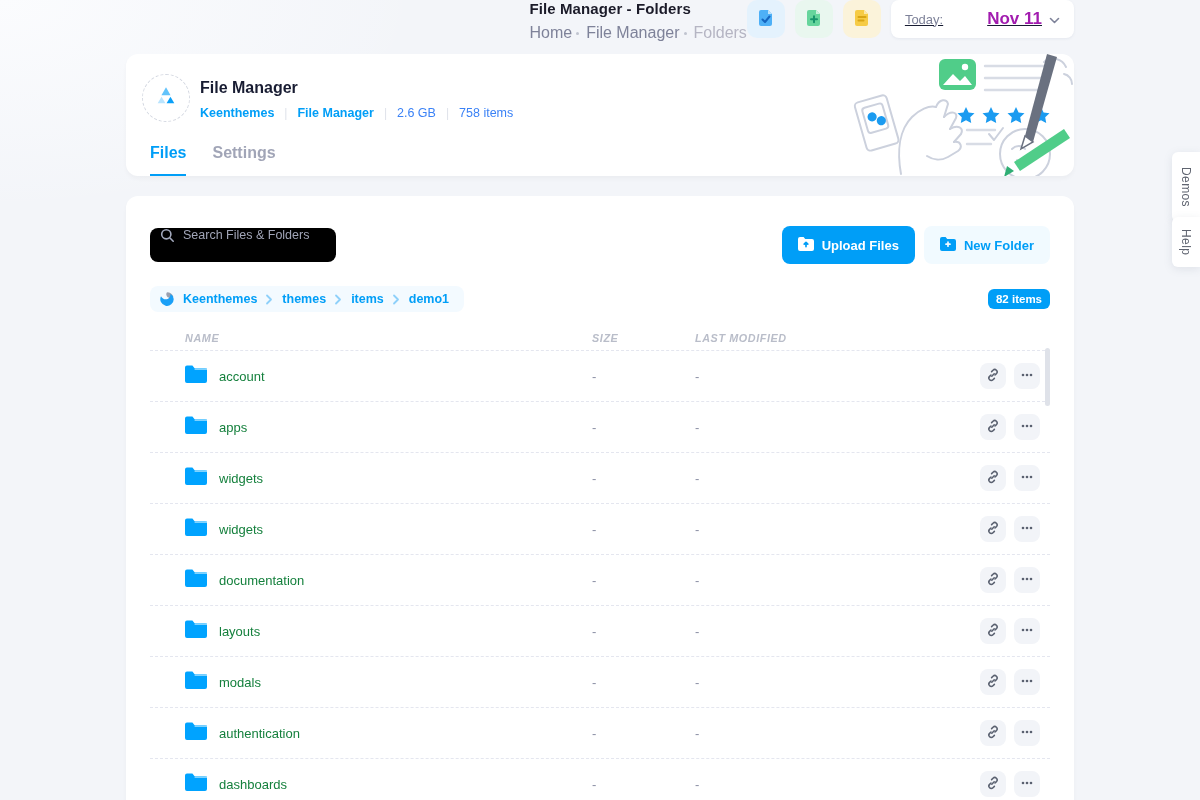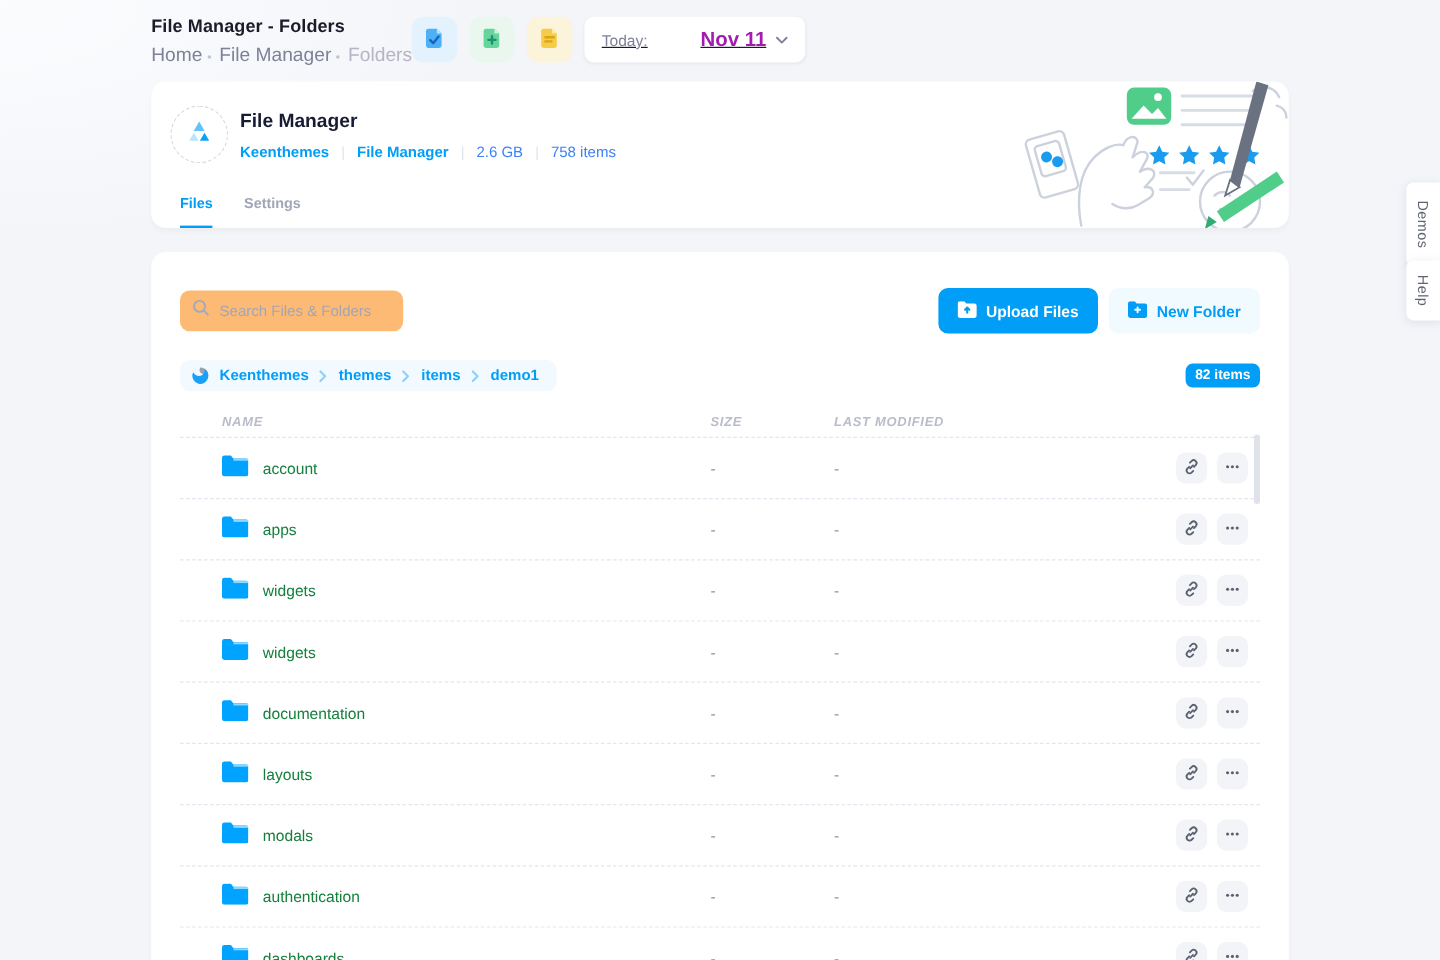--- a/index.html
+++ b/index.html
@@ -7,21 +7,21 @@
   body {
     font-family:"Liberation Sans", sans-serif;
     background:
       radial-gradient(600px 300px at 0% 0%, #fbfcfe 0%, rgba(251,252,254,0) 70%),
       #f3f5f9;
     color:#181c32;
   }
   .container { width:948px; margin:0 auto; }
 
   
-  .topbar { display:flex; justify-content:flex-start; align-items:flex-start; padding-top:14px; }
+  .topbar { display:flex; justify-content:flex-end; align-items:flex-start; }
   .page-title { font-size:15px; font-weight:700; color:#1b1b29; letter-spacing:.1px; }
   .crumbs { display:flex; align-items:center; margin-top:7px; font-size:16px; color:#7e8299; }
   .crumbs .dot { width:3px; height:3px; border-radius:50%; background:#c0c4cf; margin:0 7px 0 4px; }
   .crumbs .last { color:#b5b5c3; }
   .top-actions { display:flex; align-items:center; gap:10px; }
   .icon-btn { width:38px; height:38px; border-radius:10px; display:flex; align-items:center; justify-content:center; cursor:pointer; border:none; }
   .icon-btn.blue { background:#e4f2fd; }
   .icon-btn.green { background:#e9f7ef; }
   .icon-btn.yellow { background:#fbf3da; }
   .today-btn { height:38px; background:#fff; border-radius:8px; display:flex; align-items:center; gap:7px; padding:0 14px; box-shadow:0 1px 3px rgba(90,100,130,.09); cursor:pointer;text-decoration:underline; }
@@ -31,34 +31,34 @@
   
   .header-card { position:relative; margin-top:12px; height:122px; background:#fff; border-radius:12px; box-shadow:0 3px 4px rgba(0,0,0,.03); overflow:hidden; }
   .logo-circle { position:absolute; left:16px; top:20px; width:48px; height:48px; border:1px dashed #d5d9e2; border-radius:50%; background:#fff; display:flex; align-items:center; justify-content:center; }
   .hc-info { position:absolute; left:74px; top:25px; }
   .hc-title { font-size:16px; font-weight:700; color:#181c32; }
   .hc-meta { display:flex; align-items:center; margin-top:9px; font-size:12.5px; }
   .hc-meta .lnk { color:#009ef7; font-weight:600; cursor:pointer; }
   .hc-meta .bar { color:#dfe3ea; margin:0 10px; font-size:12px; }
   .hc-meta .stat { color:#3b82f6; }
   .hc-tabs { position:absolute; left:24px; bottom:0; display:flex; gap:26px; }
-  .hc-tab { font-size:12px; font-weight:600; padding-bottom:12px; border-bottom:2px solid transparent; cursor:pointer; }
+  .hc-tab { font-size:16px; font-weight:600; padding-bottom:12px; border-bottom:2px solid transparent; cursor:pointer; }
   .hc-tab.active { color:#009ef7; border-bottom-color:#009ef7; }
   .hc-tab.inactive { color:#a1a5b7; }
   .hc-illustration { position:absolute; right:0; top:0; width:235px; height:122px; }
 
   
   .side-tab { position:fixed; right:0; background:#fff; border-radius:6px 0 0 6px; box-shadow:0 2px 8px rgba(120,130,150,.16); writing-mode:vertical-rl; font-size:12px; color:#5f6470; letter-spacing:.4px; cursor:pointer; }
   .side-tab.demos { top:152px; padding:15px 7px; }
   .side-tab.help { top:217px; padding:12px 7px; }
 
   
   .main-card { position:relative; margin-top:20px; height:640px; background:#fff; border-radius:12px; box-shadow:0 3px 4px rgba(0,0,0,.03); padding:0 24px; }
   .mc-toolbar { display:flex; justify-content:space-between; align-items:center; padding-top:30px; }
-  .search-box { width:186px; height:34px; background:#fdba74; border-radius:8px; display:flex; align-items:center; gap:8px; padding:0 10px; }
+  .search-box { width:186px; height:34px; background:#000000; border-radius:8px; display:flex; align-items:flex-start; gap:8px; padding:0 10px; }
   .search-box input { border:none; outline:none; background:transparent; font-family:inherit; font-size:12.5px; color:#5e6278; width:100%; }
   .search-box input::placeholder { color:#a1a5b7; }
   .btn { height:38px; border:none; border-radius:8px; display:flex; align-items:center; gap:8px; padding:0 16px; font-family:inherit; font-size:13px; font-weight:600; cursor:pointer; }
   .btn-light { background:#f1faff; color:#009ef7; }
   .btn-primary { background:#009ef7; color:#fff; }
   .btn-group { display:flex; gap:9px; }
 
   .path-row { display:flex; justify-content:space-between; align-items:center; margin-top:22px; }
   .path-pill { display:flex; align-items:center; background:#f3faff; border-radius:8px; padding:5px 12px 5px 9px; }
   .path-seg { font-size:12.5px; font-weight:600; color:#009ef7; cursor:pointer; margin:0 3px; }

